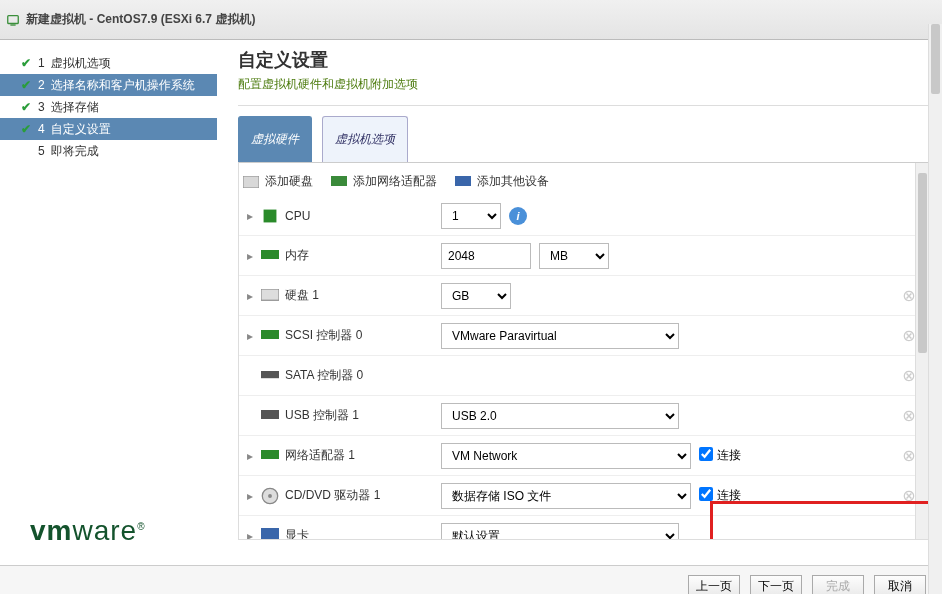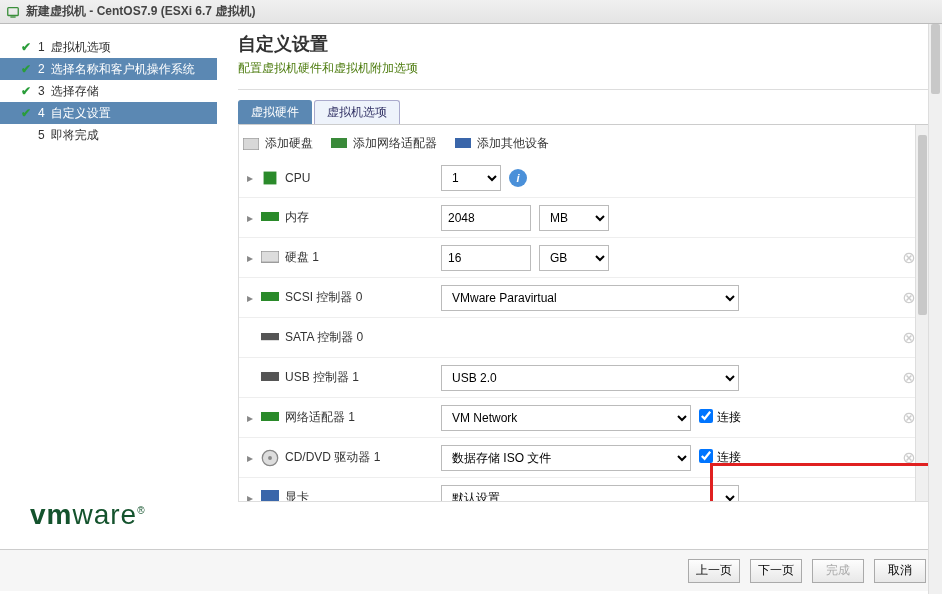--- a/index.html
+++ b/index.html
@@ -1,50 +1,50 @@
 <!DOCTYPE html>
 <html><head>
 <meta charset="utf-8">
 <style>
 * { box-sizing: border-box; margin: 0; padding: 0; }
 body { font-family: Arial, "Microsoft YaHei", sans-serif; font-size: 12px; background: #fff; width: 942px; height: 594px; overflow: hidden; position: relative; }
-.titlebar { height: 24px; background: linear-gradient(#f0f0f0,#e4e4e4); border-bottom: 1px solid #bbb; display: flex; align-items: center; padding: 0 6px; color: #444; font-weight: bold; }
+.titlebar { height: 40px; background: linear-gradient(#f0f0f0,#e4e4e4); border-bottom: 1px solid #bbb; display: flex; align-items: center; padding: 0 6px; color: #444; font-weight: bold; }
 .titlebar .ticon { width: 14px; height: 14px; margin-right: 6px; display:flex;align-items:center;justify-content:center;}
 .titlebar .ticon svg{width:14px;height:14px;}
 .body { display: flex; height: 525px; }
 .sidebar { width: 218px; background: #fff; border-right: 1px solid #fff; position: relative; padding-top: 12px; }
 .step { display:flex; align-items:center; height:22px; padding:0 8px 0 20px; color:#333; cursor:pointer; position:relative;}
 .step .check { color:#2a9d3a; font-weight:bold; margin-right:6px; width:12px; text-align:center;}
 .step.active { background:#5b88b3; color:#fff; }
 .step.active::after{content:"";position:absolute;right:-11px;top:0;border:11px solid transparent;border-left-color:#5b88b3;}
 .step .num { margin-right:6px;}
 .vmw-logo { position:absolute; bottom:18px; left:30px; color:#14532d; font-size:28px; font-weight:300; letter-spacing:1px;}
 .vmw-logo b{font-weight:700;}
 .main { flex:1; padding: 8px 12px 0 20px; position: relative; overflow:hidden;}
 .main h2 { font-size:18px; font-weight:bold; color:#333; margin-bottom:4px;}
 .main .sub { color:#4d7c0f; margin-bottom:12px;}
 .hr { border-top:1px solid #ddd; margin:8px 0 10px 0;}
 .tabs { display:flex; }
-.tab { padding:3px 12px; border:1px solid #aac; background:#eef3fb; color:#336; border-bottom:none; border-radius:3px 3px 0 0; margin-right:2px; cursor:pointer;}
+.tab { padding:14px 12px; border:1px solid #aac; background:#eef3fb; color:#336; border-bottom:none; border-radius:3px 3px 0 0; margin-right:10px; cursor:pointer;font-style:italic;}
 .tab.active { background:#5b88b3; color:#fff; border-color:#5b88b3;}
 .toolbar { display:flex; gap:18px; padding:10px 4px 6px 4px; color:#333;}
 .toolbar .titem{display:flex;align-items:center;gap:6px;cursor:pointer;}
 .titem .ico{width:16px;height:14px;display:flex;align-items:center;justify-content:center;}
 .panel-wrap{border:1px solid #ddd; border-top:1px solid #ccc; height:378px; overflow:hidden; position:relative;}
 .rows{overflow-y:auto; height:100%;}
 .row { display:flex; align-items:center; border-bottom:1px solid #eee; min-height:40px; padding:4px 10px 4px 6px;}
 .row .left { width:196px; display:flex; align-items:center; gap:6px; color:#333;}
 .row .left .tri{color:#888;width:10px;text-align:center;cursor:pointer;}
 .row .left .ico{width:18px;height:14px;display:flex;align-items:center;justify-content:center;}
 .row .ctrl { flex:1; display:flex; align-items:center; gap:8px;}
 .row .remove{width:20px;color:#ccc;cursor:pointer;text-align:center;font-size:16px;}
 input.txt, select.sel { height:26px; border:1px solid #bbb; background:#fff; padding:0 6px; font-size:12px; }
 input.txt{width:90px;}
 select.unit{width:70px;}
-select.wide{width:298px;}
+select.wide{width:238px;}
 .info-badge{width:18px;height:18px;border-radius:50%;background:#4a90d9;color:#fff;display:flex;align-items:center;justify-content:center;font-style:italic;font-weight:bold;font-size:11px;cursor:pointer;}
 .chk{display:flex;align-items:flex-start;gap:4px;}
 .chk input{width:14px;height:14px;}
 .redbox{position:absolute; border:3px solid #e02020; left:471px; top:338px; width:386px; height:42px; pointer-events:none;}
 .footer{ height:42px; border-top:1px solid #ccc; background:#f6f6f6; display:flex; align-items:center; justify-content:flex-end; padding:0 16px; gap:10px;}
 .footer button{ width:52px; height:24px; border:1px solid #aaa; background:linear-gradient(#fdfdfd,#e8e8e8); cursor:pointer; font-size:12px;}
 .footer button:disabled{color:#aaa;cursor:default;}
 .scrollbar-fake{position:absolute;right:0;top:0;bottom:0;width:14px;background:#f0f0f0;border-left:1px solid #ddd;}
 .scrollbar-fake .thumb{position:absolute;left:2px;right:2px;top:10px;height:180px;background:#c8c8c8;border-radius:2px;}
 .outer-scroll{position:absolute;right:0;top:24px;bottom:0;width:14px;background:#f0f0f0;border-left:1px solid #ddd;}
@@ -169,21 +169,20 @@
           <div class="left">
               <span class="tri">▸</span>
               <span class="ico">
                 <svg viewBox="0 0 16 12">
                   <rect width="16" height="10" fill="#ddd" stroke="#888"></rect>
                 </svg>
               </span>
               <span>硬盘 1</span>
             </div>
           <div class="ctrl">
-              <input class="txt" value="16" style="">
               <select class="sel unit"><option>GB</option></select>
             </div>
           <div class="remove">⊗</div>
         </div>
 
         <div class="row">
           <div class="left">
               <span class="tri">▸</span>
               <span class="ico">
                 <svg viewBox="0 0 16 10">

